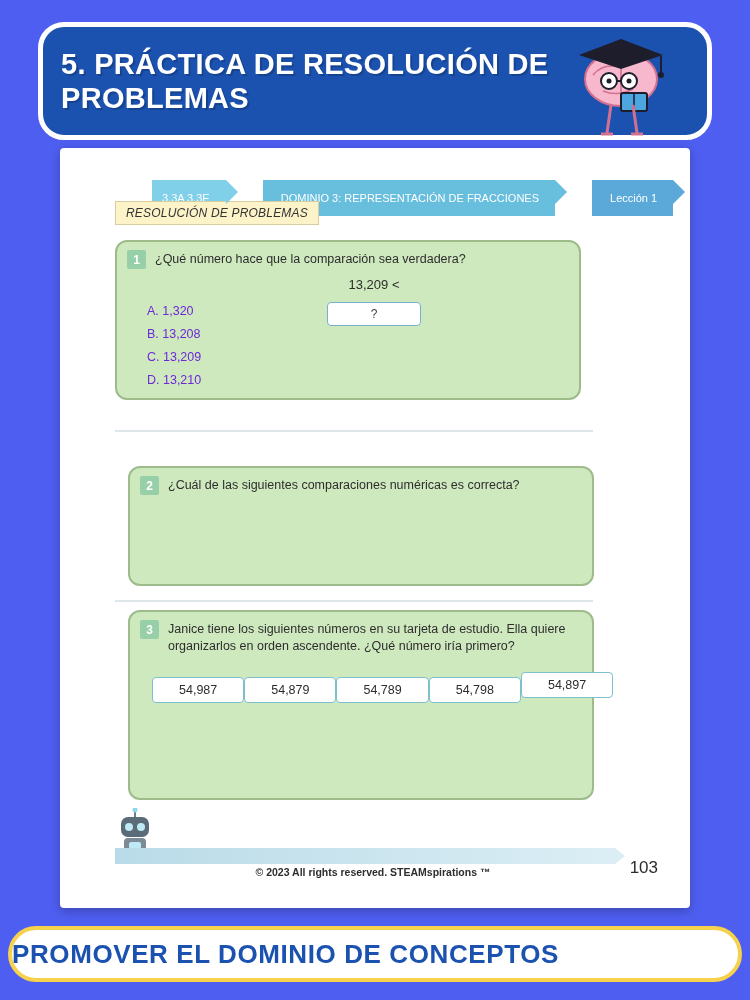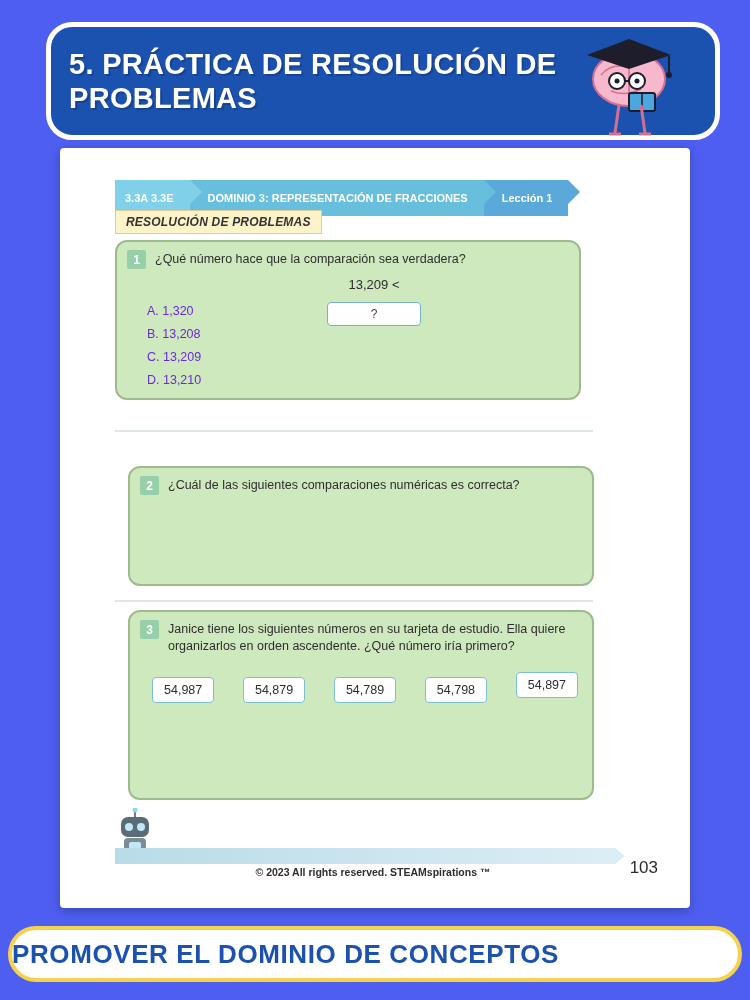--- a/index.html
+++ b/index.html
@@ -19,21 +19,20 @@
   .header-banner {
     position: absolute;
     left: 38px;
     top: 22px;
     width: 674px;
     height: 118px;
     background: #1b52b0;
     border: 5px solid #ffffff;
     border-radius: 26px;
     box-sizing: border-box;
-    margin-left: 8px;
   }
   .header-title {
     position: absolute;
     left: 18px;
     top: 20px;
     width: 520px;
     color: #ffffff;
     font-size: 29px;
     font-weight: bold;
     line-height: 1.18;
@@ -67,27 +66,28 @@
     left: 55px;
     top: 32px;
     height: 24px;
     display: flex;
     align-items: stretch;
   }
   .crumb {
     position: relative;
     color: #ffffff;
     font-size: 11px;
-    font-weight: bold;
+    font-weight: normal;
     display: flex;
     align-items: center;
     padding: 0 16px 0 12px;
     height: 36px;
     box-sizing: border-box;
     white-space: nowrap;
+    margin-left: 37px;
   }
   .crumb.c1 { background: #7fd0e8; padding-left: 10px; }
   .crumb.c2 { background: #67bedd; }
   .crumb.c3 { background: #5aa9d8; }
   .crumb:after {
     content: "";
     position: absolute;
     right: -12px;
     top: 0;
     width: 0;
@@ -98,27 +98,27 @@
     z-index: 3;
   }
   .crumb.c2:after { border-left-color: #67bedd; }
   .crumb.c3:after { border-left-color: #5aa9d8; }
   .crumb.c2, .crumb.c3 { padding-left: 18px; }
 
   
   .section-tag {
     position: absolute;
     left: 55px;
-    top: 62px;
+    top: 53px;
     background: #fdf3c9;
     border: 1px solid #d8cda0;
     color: #333333;
     font-size: 12px;
     font-style: italic;
-    font-weight: bold;
+    font-weight: normal;
     padding: 4px 10px;
     letter-spacing: 0.2px;
     text-align: right;
   }
 
   
   .qblock {
     position: absolute;
     background: #cfe9bf;
     border: 2px solid #9dbb8b;
@@ -196,21 +196,21 @@
     top: 60px;
     right: 14px;
     display: flex;
     justify-content: space-between;
     align-items: center;
   }
   .num-card {
     background: #ffffff;
     border: 1px solid #7cc0cd;
     border-radius: 4px;
-    padding: 5px 11px;
+    padding: 5px 26px;
     font-size: 12.5px;
     color: #2d2d2d;
   }
   .num-card.raised { margin-bottom: 10px; }
 
   
   .divider {
     position: absolute;
     left: 55px;
     width: 478px;

